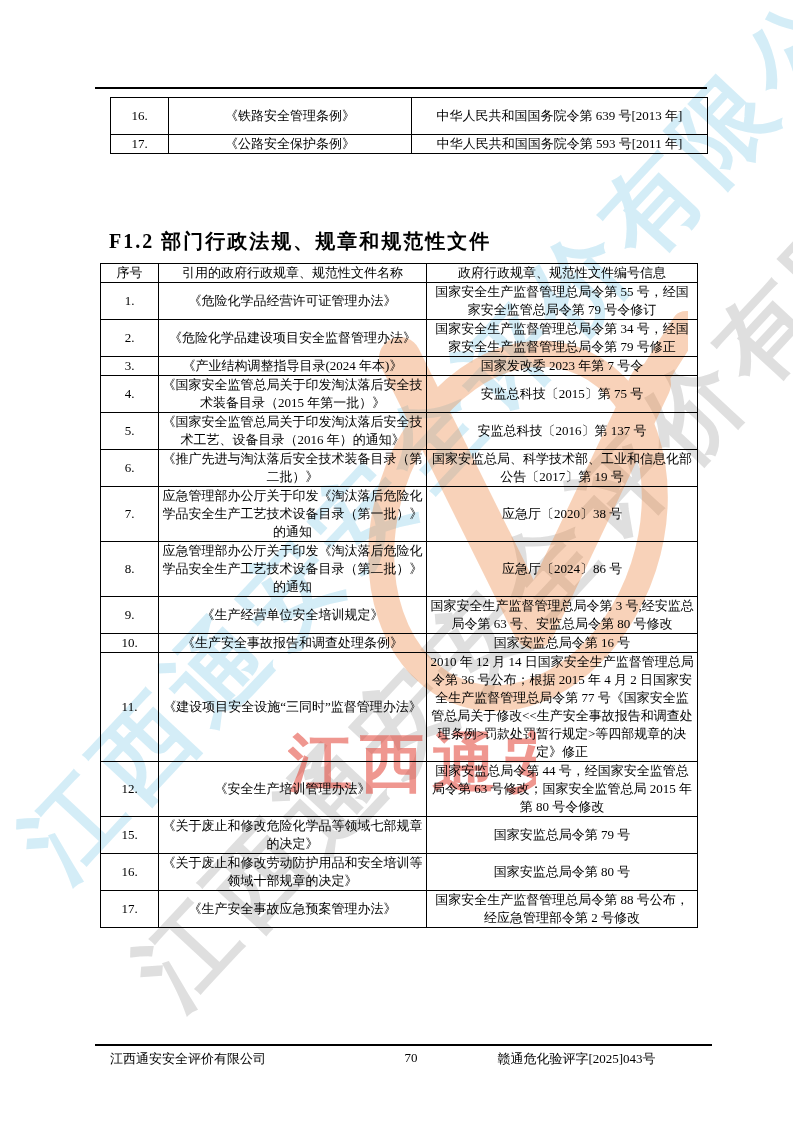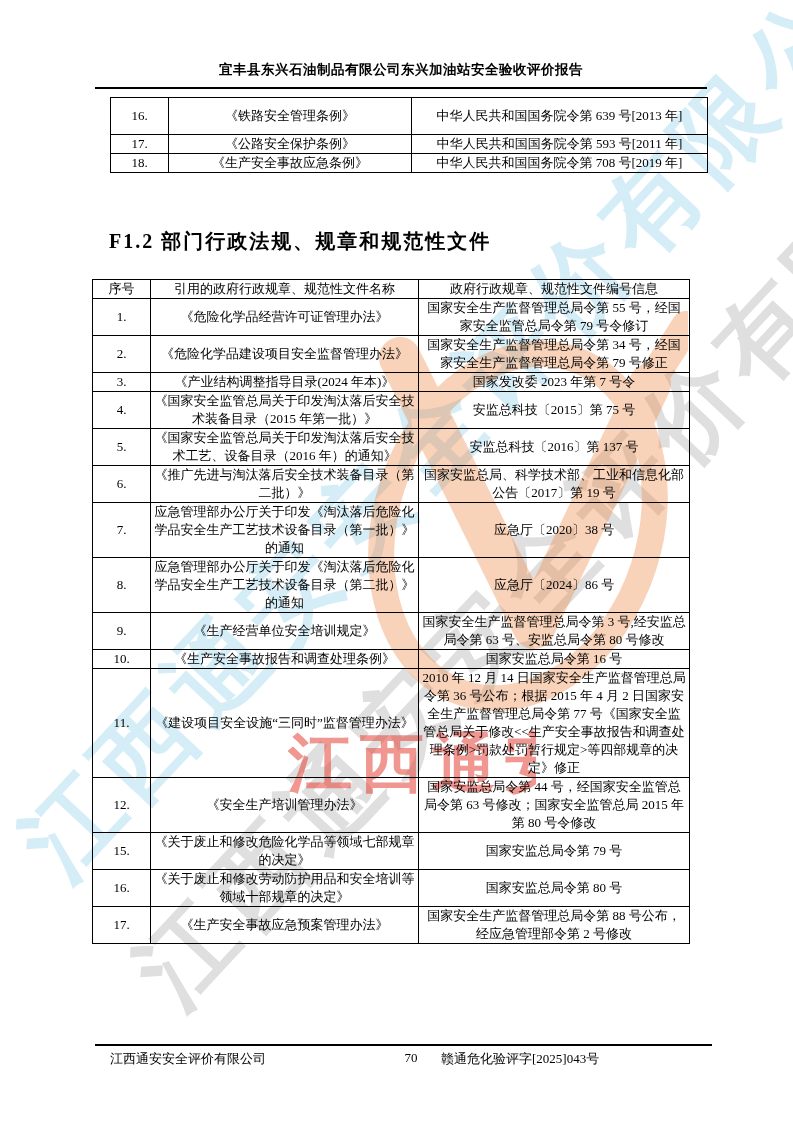--- a/index.html
+++ b/index.html
@@ -33,72 +33,66 @@
     border:1.5px solid #000;font-size:13px;line-height:18px;font-weight:normal;
     text-align:center;vertical-align:middle;padding:0 2px;word-break:break-all;
   }
   .top-table{position:absolute;top:97px;left:110px;width:597px;}
   .top-table .cell-info{height:18px;}
   .top-table tr:first-child .cell-info{height:36px;}
   .section-heading{
     position:absolute;top:228px;left:109px;margin:0;
     font-size:20px;font-weight:bold;letter-spacing:2px;line-height:26px;
   }
-  .main-table{position:absolute;top:263px;left:92px;width:597px;margin-top:16px;}
+  .main-table{position:absolute;top:263px;left:100px;width:597px;}
   .footer-rule{position:absolute;top:1044px;left:95px;width:617px;border-top:2px solid #000;}
   .footer-row{
     position:absolute;top:1050px;left:95px;width:617px;display:flex;
     align-items:flex-start;font-size:13px;
   }
   .footer-company{flex:1;text-align:left;padding-left:15px;}
   .footer-page{width:60px;text-align:center;}
-  .footer-doc{flex:1;text-align:left;}
+  .footer-doc{flex:1;text-align:center;}
 </style>
 </head>
 <body>
 
 <div class="page">
 
   <div class="watermark">
     <div class="wm-diag wm-blue">江西通安安全评价有限公司</div>
     <div class="wm-diag wm-gray">江西通安安全评价有限公司</div>
     <svg class="wm-logo" width="340" height="420" viewBox="0 0 340 420">
       <ellipse cx="170" cy="230" rx="132" ry="176" fill="none" stroke="#ee8c4a" stroke-width="26" transform="rotate(18 170 230)"></ellipse>
       <path d="M 52 62 L 186 332 L 302 88" fill="none" stroke="#ee8c4a" stroke-width="42" stroke-linecap="round" stroke-linejoin="round"></path>
       <path d="M 296 96 L 338 30" fill="none" stroke="#ee8c4a" stroke-width="30" stroke-linecap="round"></path>
     </svg>
     <div class="wm-red">江西通安</div>
   </div>
 
   <div class="content">
 
-    <div class="header-title">宜丰县东兴石油制品有限公司东兴加油站安全验收评价报告</div>
     <div class="header-rule"></div>
 
     <table class="tbl top-table">
       <colgroup>
         <col style="width:58px">
           <col style="width:243px">
           <col style="width:296px">
       </colgroup>
       <tbody id="top-table-body">
           <tr>
             <td class="cell-index">16.</td>
             <td class="cell-name">《铁路安全管理条例》</td>
             <td class="cell-info">中华人民共和国国务院令第 639 号[2013 年]</td>
           </tr>
           <tr>
             <td class="cell-index">17.</td>
             <td class="cell-name">《公路安全保护条例》</td>
             <td class="cell-info">中华人民共和国国务院令第 593 号[2011 年]</td>
-          </tr>
-          <tr>
-            <td class="cell-index">18.</td>
-            <td class="cell-name">《生产安全事故应急条例》</td>
-            <td class="cell-info">中华人民共和国国务院令第 708 号[2019 年]</td>
           </tr>
         </tbody>
     </table>
 
     <h2 class="section-heading">F1.2 部门行政法规、规章和规范性文件</h2>
 
     <table class="tbl main-table">
       <colgroup>
         <col style="width:58px">
           <col style="width:268px">

